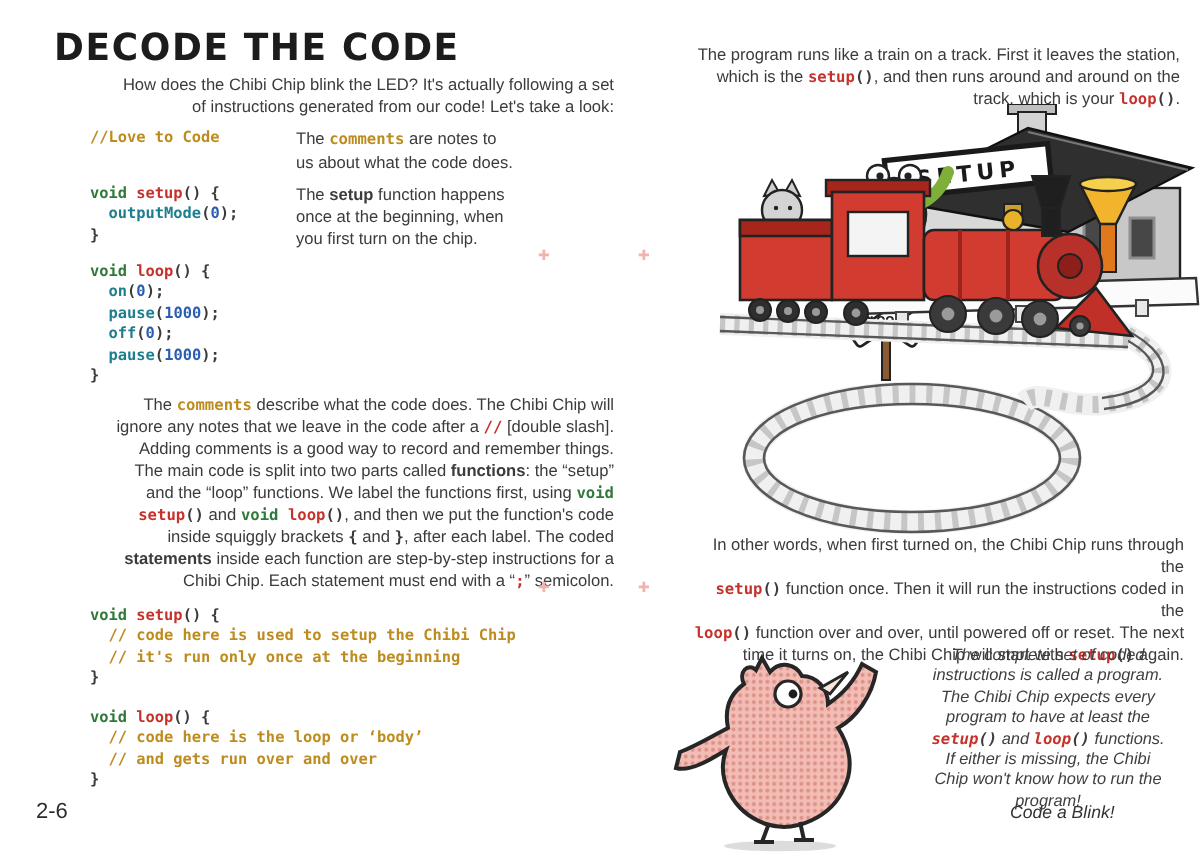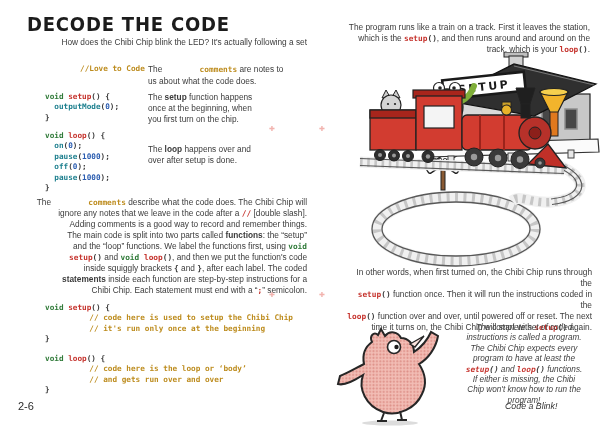--- a/index.html
+++ b/index.html
@@ -8,21 +8,21 @@
   .abs{position:absolute;}
 
   
   .title{left:27px;top:14px;font-family:"DejaVu Sans",sans-serif;font-weight:bold;
          font-size:18px;letter-spacing:0.8px;color:var(--title,#1c1c1c);transform:scaleY(1.04);}
   .body-text{font-size:8.3px;line-height:11px;color:var(--text);text-align:right;}
   .note-text{font-size:8.3px;line-height:10.8px;}
   .codeblock{font-family:"DejaVu Sans Mono","Liberation Mono",monospace;font-weight:bold;
              font-size:7.7px;line-height:10.4px;color:var(--text);}
   .codeblock .cline{white-space:pre;}
-  .run.comment{color:var(--comment);margin-left:35px;}
+  .run.comment{color:var(--comment);}
   .run.keyword{color:var(--keyword);margin-top:32px;}
   .run.funcname{color:var(--funcname);}
   .run.call{color:var(--call);}
   .run.number{color:var(--number);}
   .rich .run.comment,.rich .run.keyword,.rich .run.funcname,
   .rich .run.call,.rich .run.number,.rich .run.code{
       font-family:"DejaVu Sans Mono","Liberation Mono",monospace;font-weight:bold;font-size:7.8px;}
   .rich .run.code{color:var(--text);}
   .run.bold{font-weight:bold;}
   .pageno{font-weight:normal;font-size:11px;color:#2b2b2b;text-align:right;}
@@ -55,21 +55,21 @@
 
   svg{display:block;}
 </style>
 </head>
 <body>
 
 <div class="sheet">
 
   <div class="abs title">DECODE THE CODE</div>
 
-  <div class="abs intro body-text rich"><span class="run">How does the Chibi Chip blink the LED? It's actually following a set</span><br></div>
+  <div class="abs intro body-text rich"><span class="run">How does the Chibi Chip blink the LED? It's actually following a set</span><br><span class="run">of instructions generated from our code! Let's take a look:</span></div>
 
   <div class="abs cb1 codeblock">
       <div class="cline"><span class="run comment">//Love to Code</span></div>
     </div>
   <div class="abs note1 note-text rich"><span class="run">The </span><span class="run comment">comments</span><span class="run"> are notes to</span><br><span class="run">us about what the code does.</span></div>
 
   <div class="abs cb2 codeblock">
       <div class="cline"><span class="run keyword">void </span><span class="run funcname">setup</span><span class="run">() {</span></div>
       <div class="cline"><span class="run">  </span><span class="run call">outputMode</span><span class="run">(</span><span class="run number">0</span><span class="run">);</span></div>
       <div class="cline"><span class="run">}</span></div>
@@ -77,21 +77,20 @@
   <div class="abs note2 note-text rich"><span class="run">The </span><span class="run bold">setup</span><span class="run"> function happens</span><br><span class="run">once at the beginning, when</span><br><span class="run">you first turn on the chip.</span></div>
 
   <div class="abs cb3 codeblock">
       <div class="cline"><span class="run keyword">void </span><span class="run funcname">loop</span><span class="run">() {</span></div>
       <div class="cline"><span class="run">  </span><span class="run call">on</span><span class="run">(</span><span class="run number">0</span><span class="run">);</span></div>
       <div class="cline"><span class="run">  </span><span class="run call">pause</span><span class="run">(</span><span class="run number">1000</span><span class="run">);</span></div>
       <div class="cline"><span class="run">  </span><span class="run call">off</span><span class="run">(</span><span class="run number">0</span><span class="run">);</span></div>
       <div class="cline"><span class="run">  </span><span class="run call">pause</span><span class="run">(</span><span class="run number">1000</span><span class="run">);</span></div>
       <div class="cline"><span class="run">}</span></div>
     </div>
-  <div class="abs note3 note-text rich"><span class="run">The </span><span class="run bold">loop</span><span class="run"> happens over and</span><br><span class="run">over after setup is done.</span></div>
 
   <div class="abs para1 body-text rich"><span class="run">The </span><span class="run comment">comments</span><span class="run"> describe what the code does. The Chibi Chip will</span><br><span class="run">ignore any notes that we leave in the code after a </span><span class="run funcname">//</span><span class="run"> [double slash].</span><br><span class="run">Adding comments is a good way to record and remember things.</span></div>
   <div class="abs para2 body-text rich"><span class="run">The main code is split into two parts called </span><span class="run bold">functions</span><span class="run">: the “setup”</span><br><span class="run">and the “loop” functions. We label the functions first, using </span><span class="run keyword">void</span><br><span class="run funcname">setup</span><span class="run code">()</span><span class="run"> and </span><span class="run keyword">void </span><span class="run funcname">loop</span><span class="run code">()</span><span class="run">, and then we put the function's code</span><br><span class="run">inside squiggly brackets </span><span class="run code">{</span><span class="run"> and </span><span class="run code">}</span><span class="run">, after each label. The coded</span><br><span class="run bold">statements</span><span class="run"> inside each function are step-by-step instructions for a</span><br><span class="run">Chibi Chip. Each statement must end with a “</span><span class="run funcname">;</span><span class="run">” semicolon.</span></div>
 
   <div class="abs cb4 codeblock">
       <div class="cline"><span class="run keyword">void </span><span class="run funcname">setup</span><span class="run">() {</span></div>
       <div class="cline"><span class="run comment">  // code here is used to setup the Chibi Chip</span></div>
       <div class="cline"><span class="run comment">  // it's run only once at the beginning</span></div>
       <div class="cline"><span class="run">}</span></div>
     </div>

